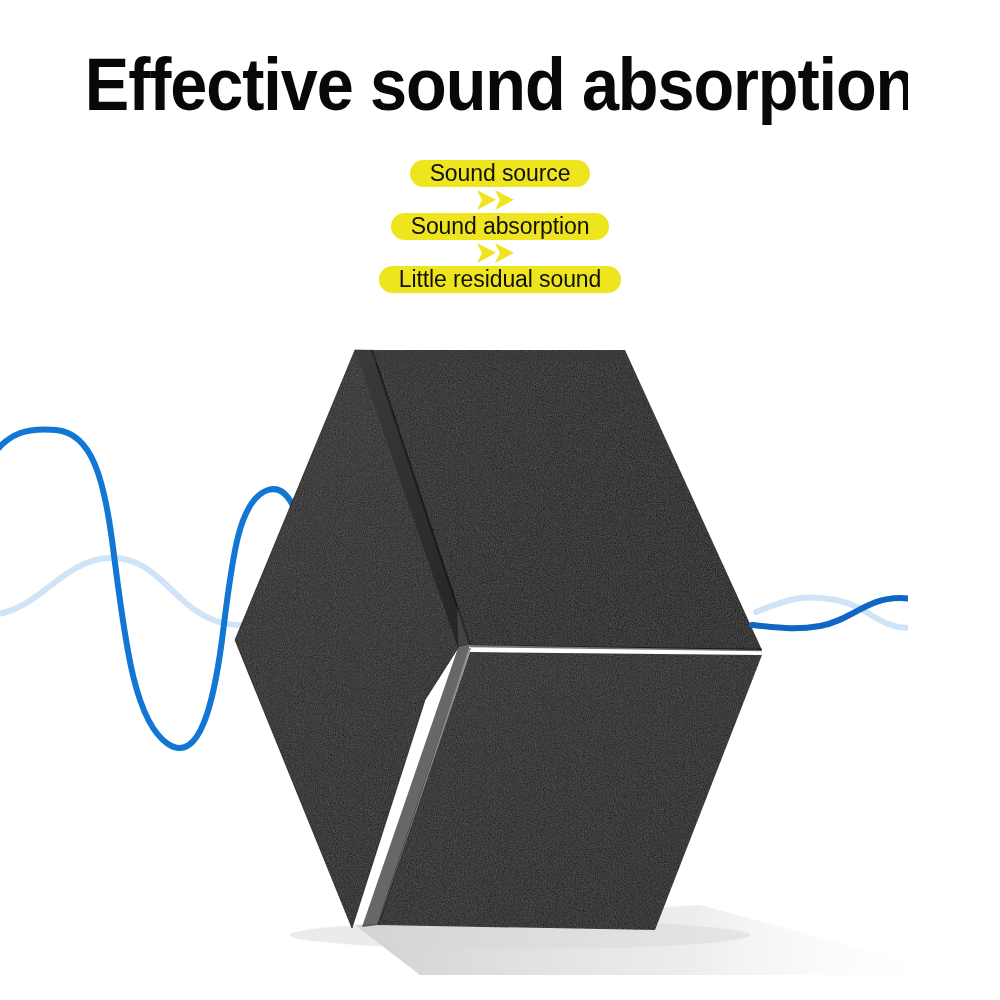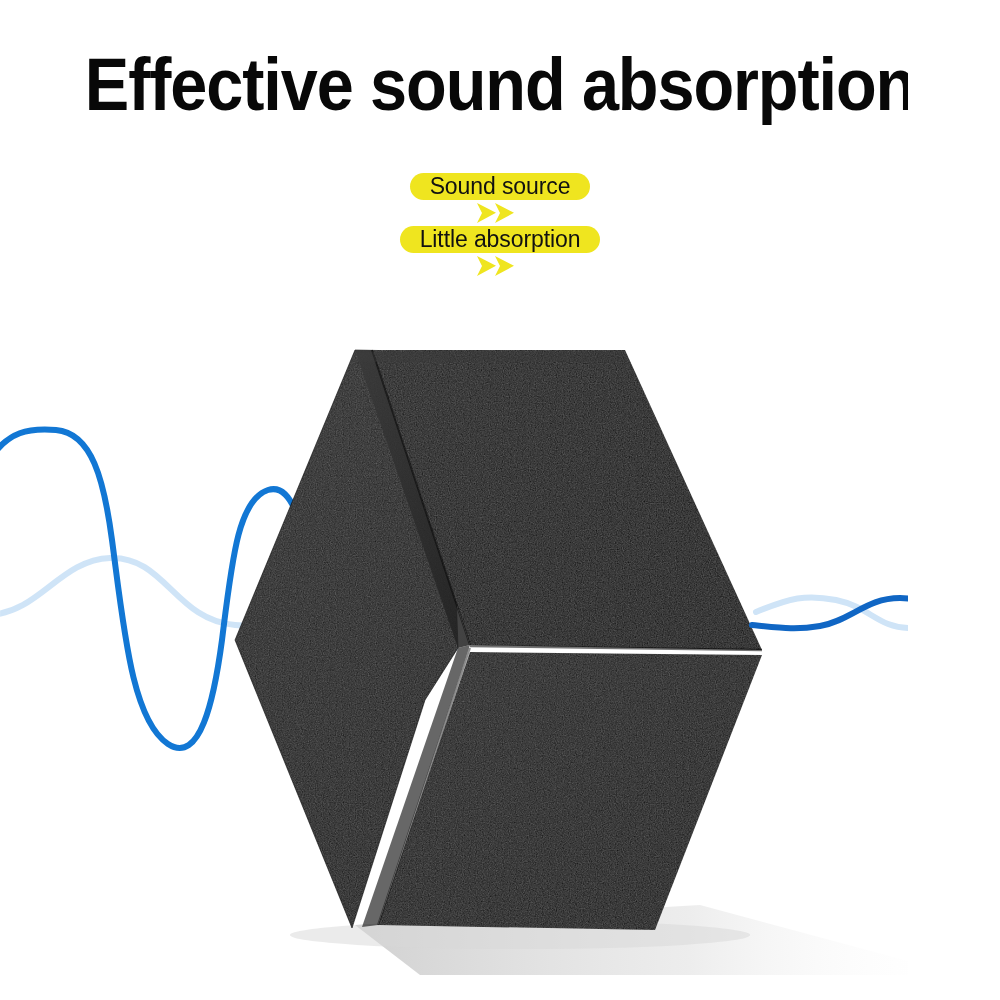--- a/index.html
+++ b/index.html
@@ -103,30 +103,33 @@
     </div>
 
     <div class="arrow-sep">
       <svg width="50" height="26" viewBox="0 0 50 26" aria-hidden="true">
         <path d="M2 3 L21 12.8 L2 23 L7 13 Z" fill="#efe51f"></path>
         <path d="M20 3 L39 12.8 L20 23 L25 13 Z" fill="#efe51f"></path>
       </svg>
     </div>
 
     <div class="badge">
-      <span class="badge-label">Little absorption</span>
+      <span class="badge-label">Sound absorption</span>
     </div>
 
     <div class="arrow-sep">
       <svg width="50" height="26" viewBox="0 0 50 26" aria-hidden="true">
         <path d="M2 3 L21 12.8 L2 23 L7 13 Z" fill="#efe51f"></path>
         <path d="M20 3 L39 12.8 L20 23 L25 13 Z" fill="#efe51f"></path>
       </svg>
     </div>
 
+    <div class="badge">
+      <span class="badge-label">Little residual sound</span>
+    </div>
 
   </div>
 
   <div id="scene">
     <svg width="1000" height="1000" viewBox="0 0 1000 1000">
       <defs>
 
         <filter id="fabric" x="-10%" y="-10%" width="120%" height="120%">
           <feTurbulence type="fractalNoise" baseFrequency="0.85" numOctaves="3" seed="7" result="n"></feTurbulence>
           <feColorMatrix in="n" type="saturate" values="0" result="ng"></feColorMatrix>

